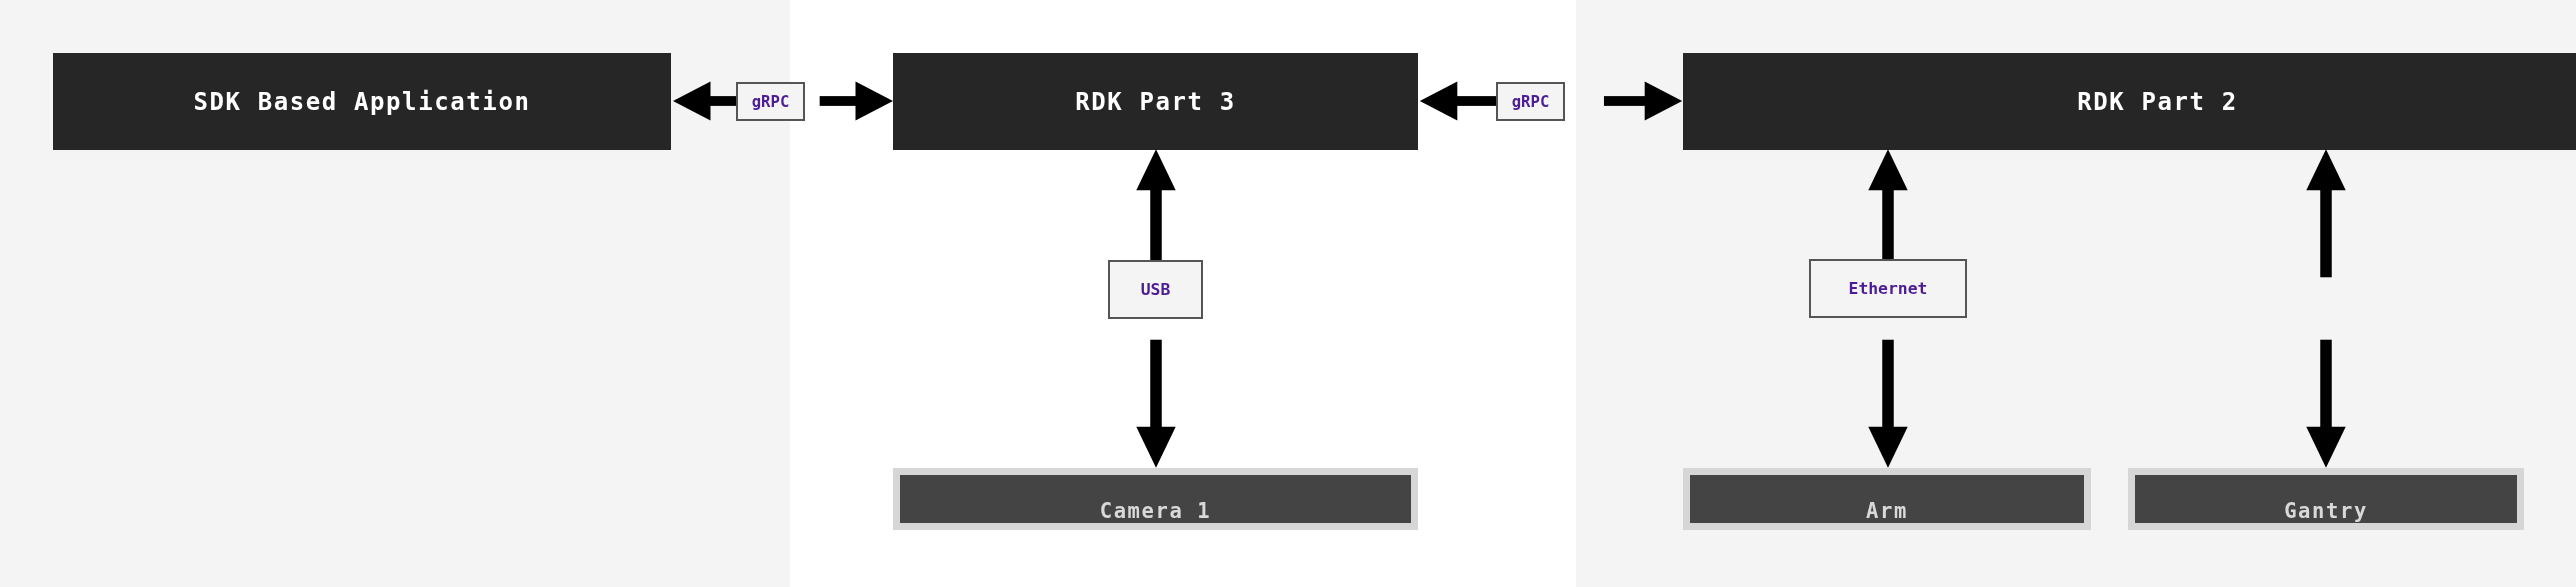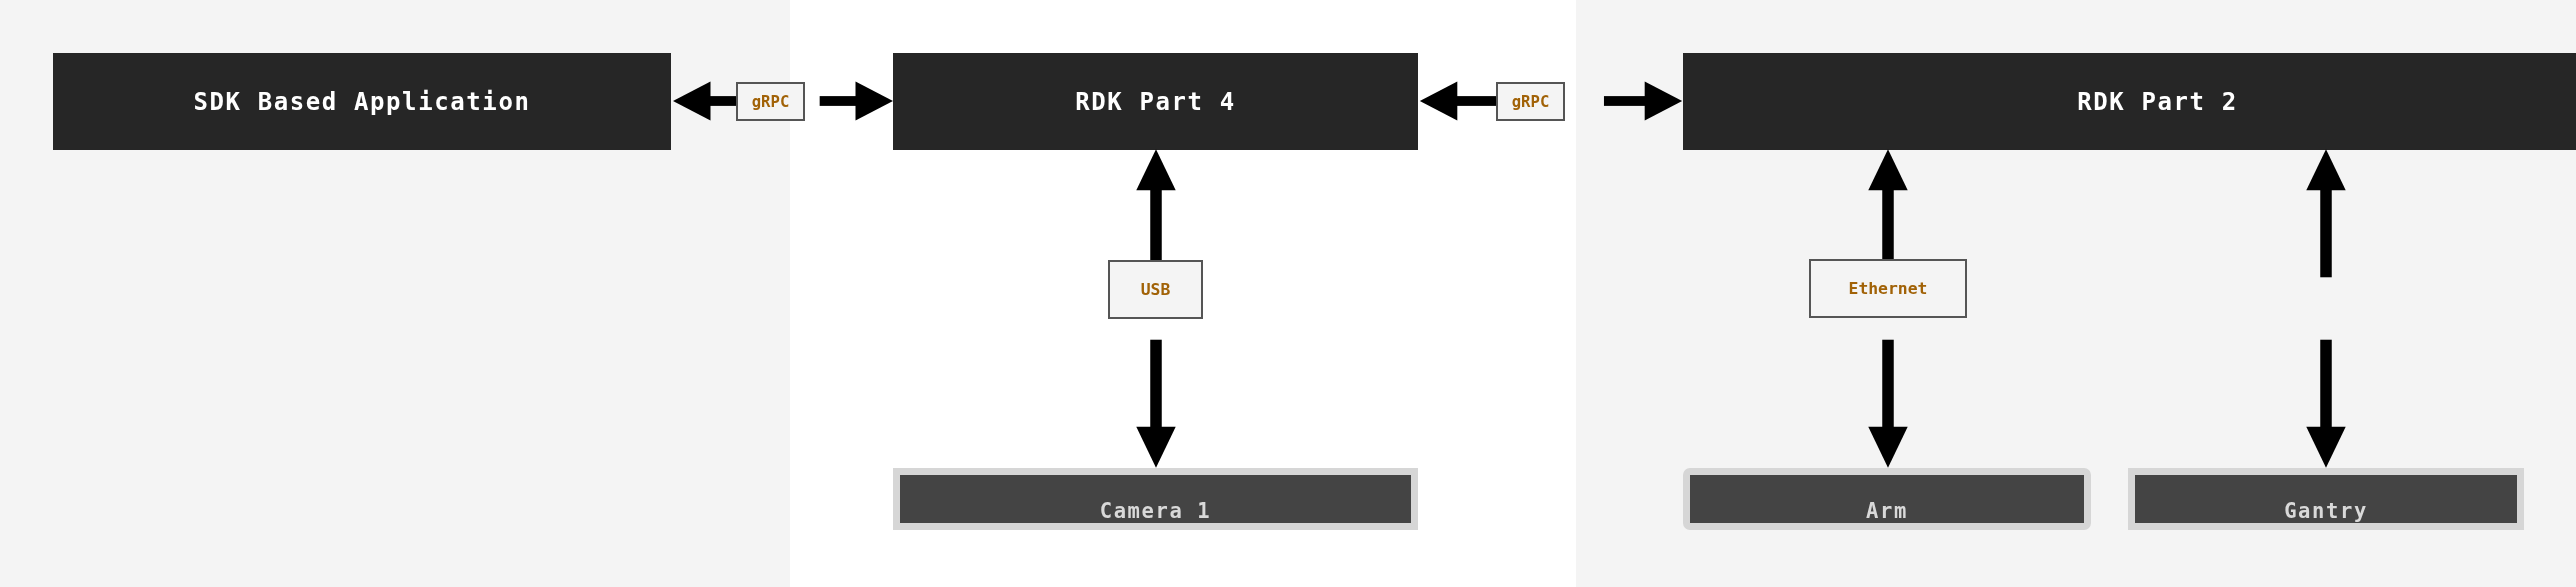--- a/index.html
+++ b/index.html
@@ -45,21 +45,21 @@
     letter-spacing:1.6px;
     white-space:nowrap;
   }
 
   
   .chip{
     position:absolute;
     background:#f4f4f4;
     border:2.5px solid #555555;
     box-sizing:border-box;
-    color:#a16207;
+    color:#4c1d95;
     display:flex;align-items:center;justify-content:center;
     font-family:"DejaVu Sans Mono", monospace;
     font-weight:bold;
     font-size:16.4px;
     white-space:nowrap;
     z-index:6;
   }
   .chip.tight{font-size:15.6px;letter-spacing:0px;}
 
   
@@ -73,32 +73,32 @@
 
   <div class="band" id="band-left"></div>
   <div class="band" id="band-mid"></div>
   <div class="band" id="band-right"></div>
 
   <div class="node-dark" style="left:53px; top:53px; width:618px; height:97px;">
     <span>SDK Based Application</span>
   </div>
 
   <div class="node-dark" style="left:893px; top:53px; width:525px; height:97px;">
-    <span>RDK Part 4</span>
+    <span>RDK Part 3</span>
   </div>
 
   <div class="node-dark" style="left:1683px; top:53px; width:949px; height:97px;">
     <span>RDK Part 2</span>
   </div>
 
   <div class="node-device" style="left:893px; top:468px; width:525px; height:62px;">
     <span>Camera 1</span>
   </div>
 
-  <div class="node-device" style="left:1683px; top:468px; width:408px; height:62px;border-radius:7px;">
+  <div class="node-device" style="left:1683px; top:468px; width:408px; height:62px;">
     <span>Arm</span>
   </div>
 
   <div class="node-device" style="left:2128px; top:468px; width:396px; height:62px;">
     <span>Gantry</span>
   </div>
 
   <div class="arrow" style="left:672px; top:79px; width:222px; height:44px;">
     <svg width="222" height="44" viewBox="0 0 270 54">
 

